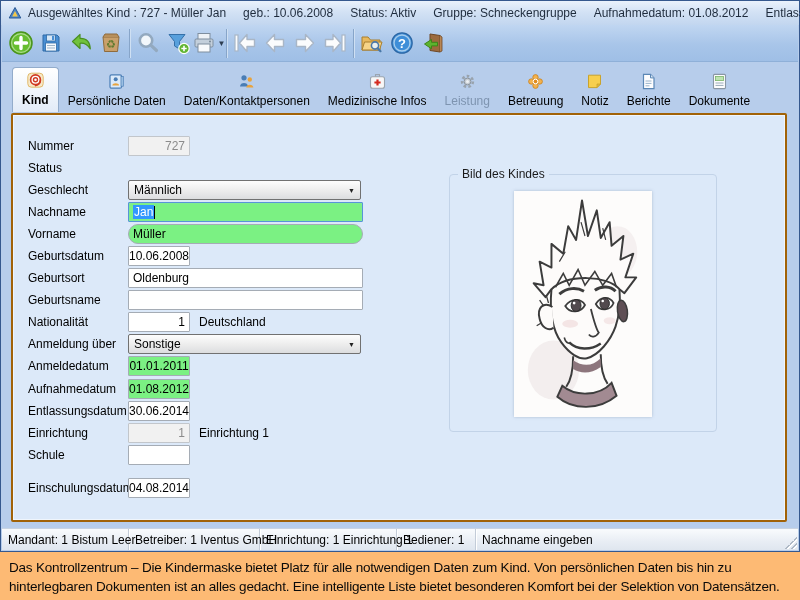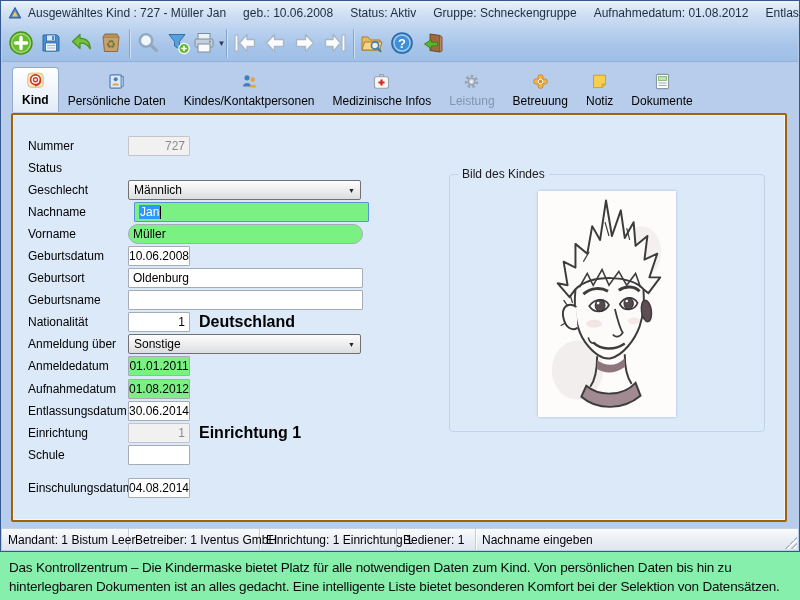--- a/index.html
+++ b/index.html
@@ -44,31 +44,31 @@
   
   .form { position:absolute; left:15px; top:21px; width:420px; }
   .form-row { display:flex; align-items:center; height:20px; margin-bottom:2px; }
   .f-label { width:100px; font-size:12px; color:#000; flex:none; }
   .textbox { height:20px; border:1px solid #a5acb5; background:#fff; font-size:12px;
              display:flex; align-items:center; padding:0 4px; border-radius:1px; }
   .textbox.right { justify-content:flex-end; }
   .textbox.center { justify-content:center; }
   .textbox.disabled { background:#f1f1f1; color:#8b8b8b; border-color:#c2c6cb;padding-left:28px; }
   .textbox.green { background:#7bf183; }
-  .textbox.focused { border-color:#5794d8; box-shadow:inset 0 0 1px #a8cdf0;margin-left:6px; }
+  .textbox.focused { border-color:#5794d8; box-shadow:inset 0 0 1px #a8cdf0; }
   .sel-text { background:#3297fd; color:#fff; padding:0 1px; }
   .caret-bar { width:1px; height:13px; background:#000; }
   .selectbox { height:20px; border:1px solid #717171; border-radius:2px; font-size:12px;
                background:linear-gradient(#fdfdfd,#ececec 55%,#dcdddf);
                display:flex; align-items:center; padding:0 18px 0 5px; position:relative; }
   .sel-arrow { position:absolute; right:5px; top:6px; font-size:7px; color:#222; }
-  .suffix { margin-left:9px; font-size:16px;font-weight:bold; }
-
-  
-  .groupbox { position:absolute; left:436px; top:59px; width:316px; height:258px;
+  .suffix { margin-left:9px; font-size:12px; }
+
+  
+  .groupbox { position:absolute; left:436px; top:59px; width:268px; height:258px;
               border:1px solid #c2d3e8; border-radius:4px; }
   .groupbox-title { position:absolute; top:-8px; left:8px; background:#dce9f9;
                     padding:0 4px; font-size:12px; color:#1a1a1a; }
   .photo { width:138px; height:226px; margin:16px auto 0; background:#fdfcfc;
            box-shadow:0 0 3px rgba(90,110,140,.35); }
 
   
   .statusbar { position:absolute; left:1px; right:1px; bottom:1px; height:22px;
                background:linear-gradient(#f9fbfd,#e8edf4 60%,#dfe6ef);
                border-top:1px solid #c9d4e2; display:flex; align-items:center; font-size:12px; color:#000; }
@@ -78,21 +78,21 @@
   .status-item:nth-child(2){ width:131px; }
   .status-item:nth-child(3){ width:137px; }
   .status-item:nth-child(4){ width:79px; }
   .status-item:nth-child(5){ flex:1; border-right:none; box-shadow:none; }
   .grip { position:absolute; right:2px; bottom:2px; width:12px; height:12px;
           background:
             linear-gradient(135deg, transparent 50%, #aeb9c6 50%, #aeb9c6 58%, #fff 58%, #fff 66%, transparent 66%,
              transparent 74%, #aeb9c6 74%, #aeb9c6 82%, #fff 82%, #fff 90%, transparent 90%); }
 
   
-  .caption { position:absolute; left:0; top:552px; width:800px; height:48px; background:#86efac;
+  .caption { position:absolute; left:0; top:552px; width:800px; height:48px; background:#fdba74;
              padding:6px 9px 0; font-size:13.5px; line-height:19px; color:#0a0a0a;
              font-family:"Liberation Sans", sans-serif; letter-spacing:-0.2px; }
 </style>
 </head>
 <body>
 
 <div class="window">
 
   <div class="titlebar">
     <span class="title-icon">
@@ -258,21 +258,21 @@
       </div>
       <div class="tab">
         <span class="tab-ico">
           <svg width="17" height="17" viewBox="0 0 17 17">
             <circle cx="6" cy="4.8" r="2.6" fill="#4a7db5"></circle>
             <path d="M2 13.4 c0 -4.6 8 -4.6 8 0 z" fill="#4a7db5"></path>
             <circle cx="11.8" cy="6.5" r="2.2" fill="#e8a33d"></circle>
             <path d="M8.2 14.6 c0 -3.9 7.2 -3.9 7.2 0 z" fill="#e8a33d"></path>
           </svg>
         </span>
-        <span>Kindes/Kontaktpersonen</span>
+        <span>Daten/Kontaktpersonen</span>
       </div>
       <div class="tab">
         <span class="tab-ico">
           <svg width="17" height="17" viewBox="0 0 17 17">
             <rect x="6.5" y="1.6" width="4" height="2.8" fill="none" stroke="#9aa4ae" stroke-width="1.1"></rect>
             <rect x="1.5" y="3.8" width="14" height="11.4" rx="2" fill="#f7f7f7" stroke="#9aa4ae" stroke-width="1.1"></rect>
             <path d="M8.5 6.4 v6.2 M5.4 9.5 h6.2" stroke="#d42a1e" stroke-width="2.2"></path>
           </svg>
         </span>
         <span>Medizinische Infos</span>
@@ -300,20 +300,30 @@
         <span>Betreuung</span>
       </div>
       <div class="tab">
         <span class="tab-ico">
           <svg width="17" height="17" viewBox="0 0 17 17">
             <path d="M2.5 2.2 h12 v8.8 l-3.5 3.6 h-8.5 z" fill="#f7cf4e" stroke="#c9a32c"></path>
             <path d="M14.5 11 h-3.5 v3.6 z" fill="#e3b93a" stroke="#c9a32c" stroke-width=".8"></path>
           </svg>
         </span>
         <span>Notiz</span>
+      </div>
+      <div class="tab">
+        <span class="tab-ico">
+          <svg width="17" height="17" viewBox="0 0 17 17">
+            <path d="M3.5 1.4 h7 l3.5 3.5 v10.7 h-10.5 z" fill="#fdfdfe" stroke="#5b87b5" stroke-width="1.2"></path>
+            <path d="M10.5 1.4 v3.5 h3.5" fill="#dce8f4" stroke="#5b87b5"></path>
+            <path d="M5.5 8 h6 M5.5 10.4 h6 M5.5 12.8 h4" stroke="#9ab4cc"></path>
+          </svg>
+        </span>
+        <span>Berichte</span>
       </div>
       <div class="tab">
         <span class="tab-ico">
           <svg width="17" height="17" viewBox="0 0 17 17">
             <rect x="2.5" y="1.4" width="12" height="14.2" rx="1" fill="#fdfdfe" stroke="#8a97a4" stroke-width="1.1"></rect>
             <rect x="4.5" y="3.4" width="8" height="4.2" fill="#bfe3b2" stroke="#7cb56a" stroke-width=".8"></rect>
             <path d="M4.5 10 h8 M4.5 12.4 h8" stroke="#9aaab8"></path>
           </svg>
         </span>
         <span>Dokumente</span>

